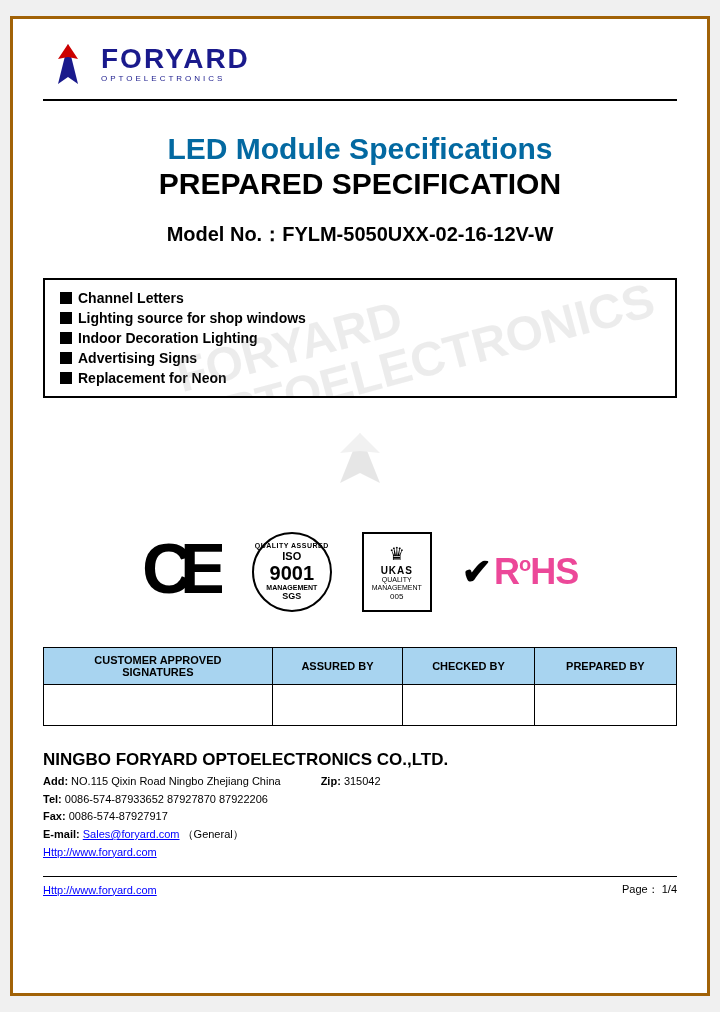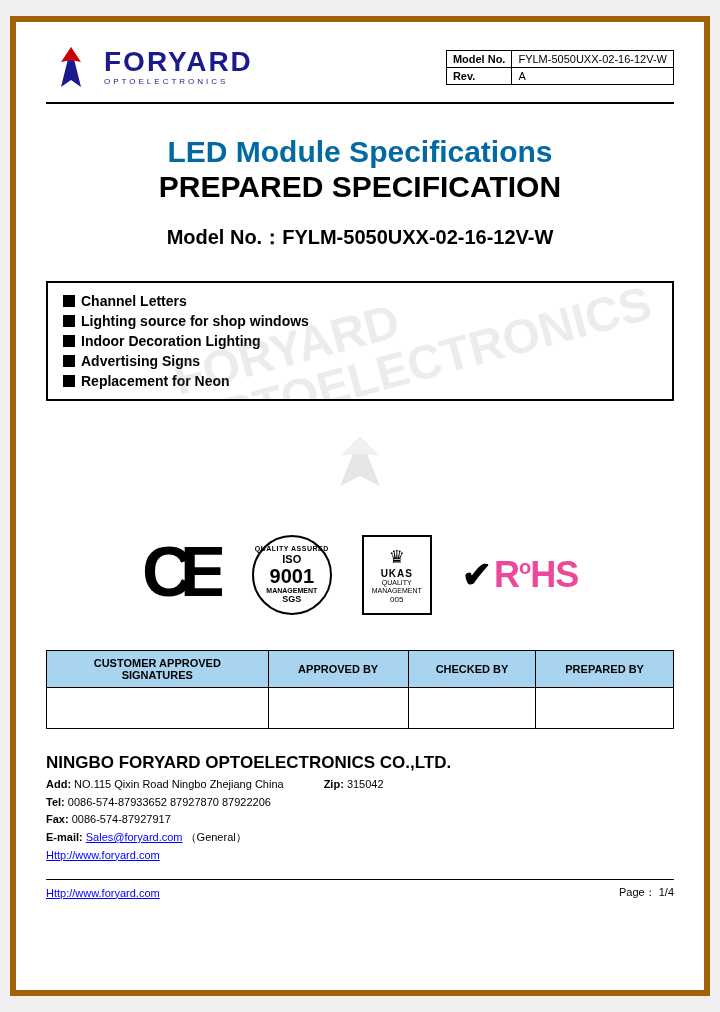--- a/index.html
+++ b/index.html
@@ -10,21 +10,21 @@
       font-family: Arial, sans-serif;
       display: flex;
       justify-content: center;
     }
     .page {
       width: 700px;
       min-height: 980px;
       background: #fff;
       margin: 16px auto;
       padding: 20px 30px 20px 30px;
-      border: 6px solid #a16207;
+      border: 3px solid #a16207;
       position: relative;
     }
     
     .header {
       display: flex;
       justify-content: space-between;
       align-items: center;
       border-bottom: 2px solid #000;
       padding-bottom: 10px;
       margin-bottom: 10px;
@@ -312,32 +312,20 @@
       <svg class="logo-icon" viewBox="0 0 50 50">
 
         <polygon points="25,5 15,45 25,38 35,45" fill="#1a1a8c"></polygon>
         <polygon points="25,5 35,20 25,18 15,20" fill="#cc0000"></polygon>
       </svg>
       <div class="logo-text">
         <span class="logo-main">FORYARD</span>
         <span class="logo-sub">OPTOELECTRONICS</span>
       </div>
     </div>
-    <table class="model-info-table">
-      <tbody>
-          <tr>
-        <td class="label-cell">Model No.</td>
-        <td class="value-cell">FYLM-5050UXX-02-16-12V-W</td>
-      </tr>
-      <tr>
-        <td class="label-cell">Rev.</td>
-        <td class="value-cell">A</td>
-      </tr>
-    </tbody>
-      </table>
   </div>
 
   <div class="title-section">
     <div class="title-main">LED Module Specifications</div>
     <div class="title-sub">PREPARED SPECIFICATION</div>
     <div class="model-number">
       <span>Model No.：</span><span>FYLM-5050UXX-02-16-12V-W</span>
     </div>
   </div>
 
@@ -400,21 +388,21 @@
     <div class="cert-rohs">
       <span class="cert-rohs-check">✔</span>
       <span class="cert-rohs-text">R<span>o</span>HS</span>
     </div>
   </div>
 
   <table class="approval-table">
     <thead>
       <tr>
         <th>CUSTOMER APPROVED<br>SIGNATURES</th>
-        <th>APPROVED BY</th>
+        <th>ASSURED BY</th>
         <th>CHECKED BY</th>
         <th>PREPARED BY</th>
       </tr>
     </thead>
     <tbody>
       <tr>
         <td></td>
         <td></td>
         <td></td>
         <td></td>

